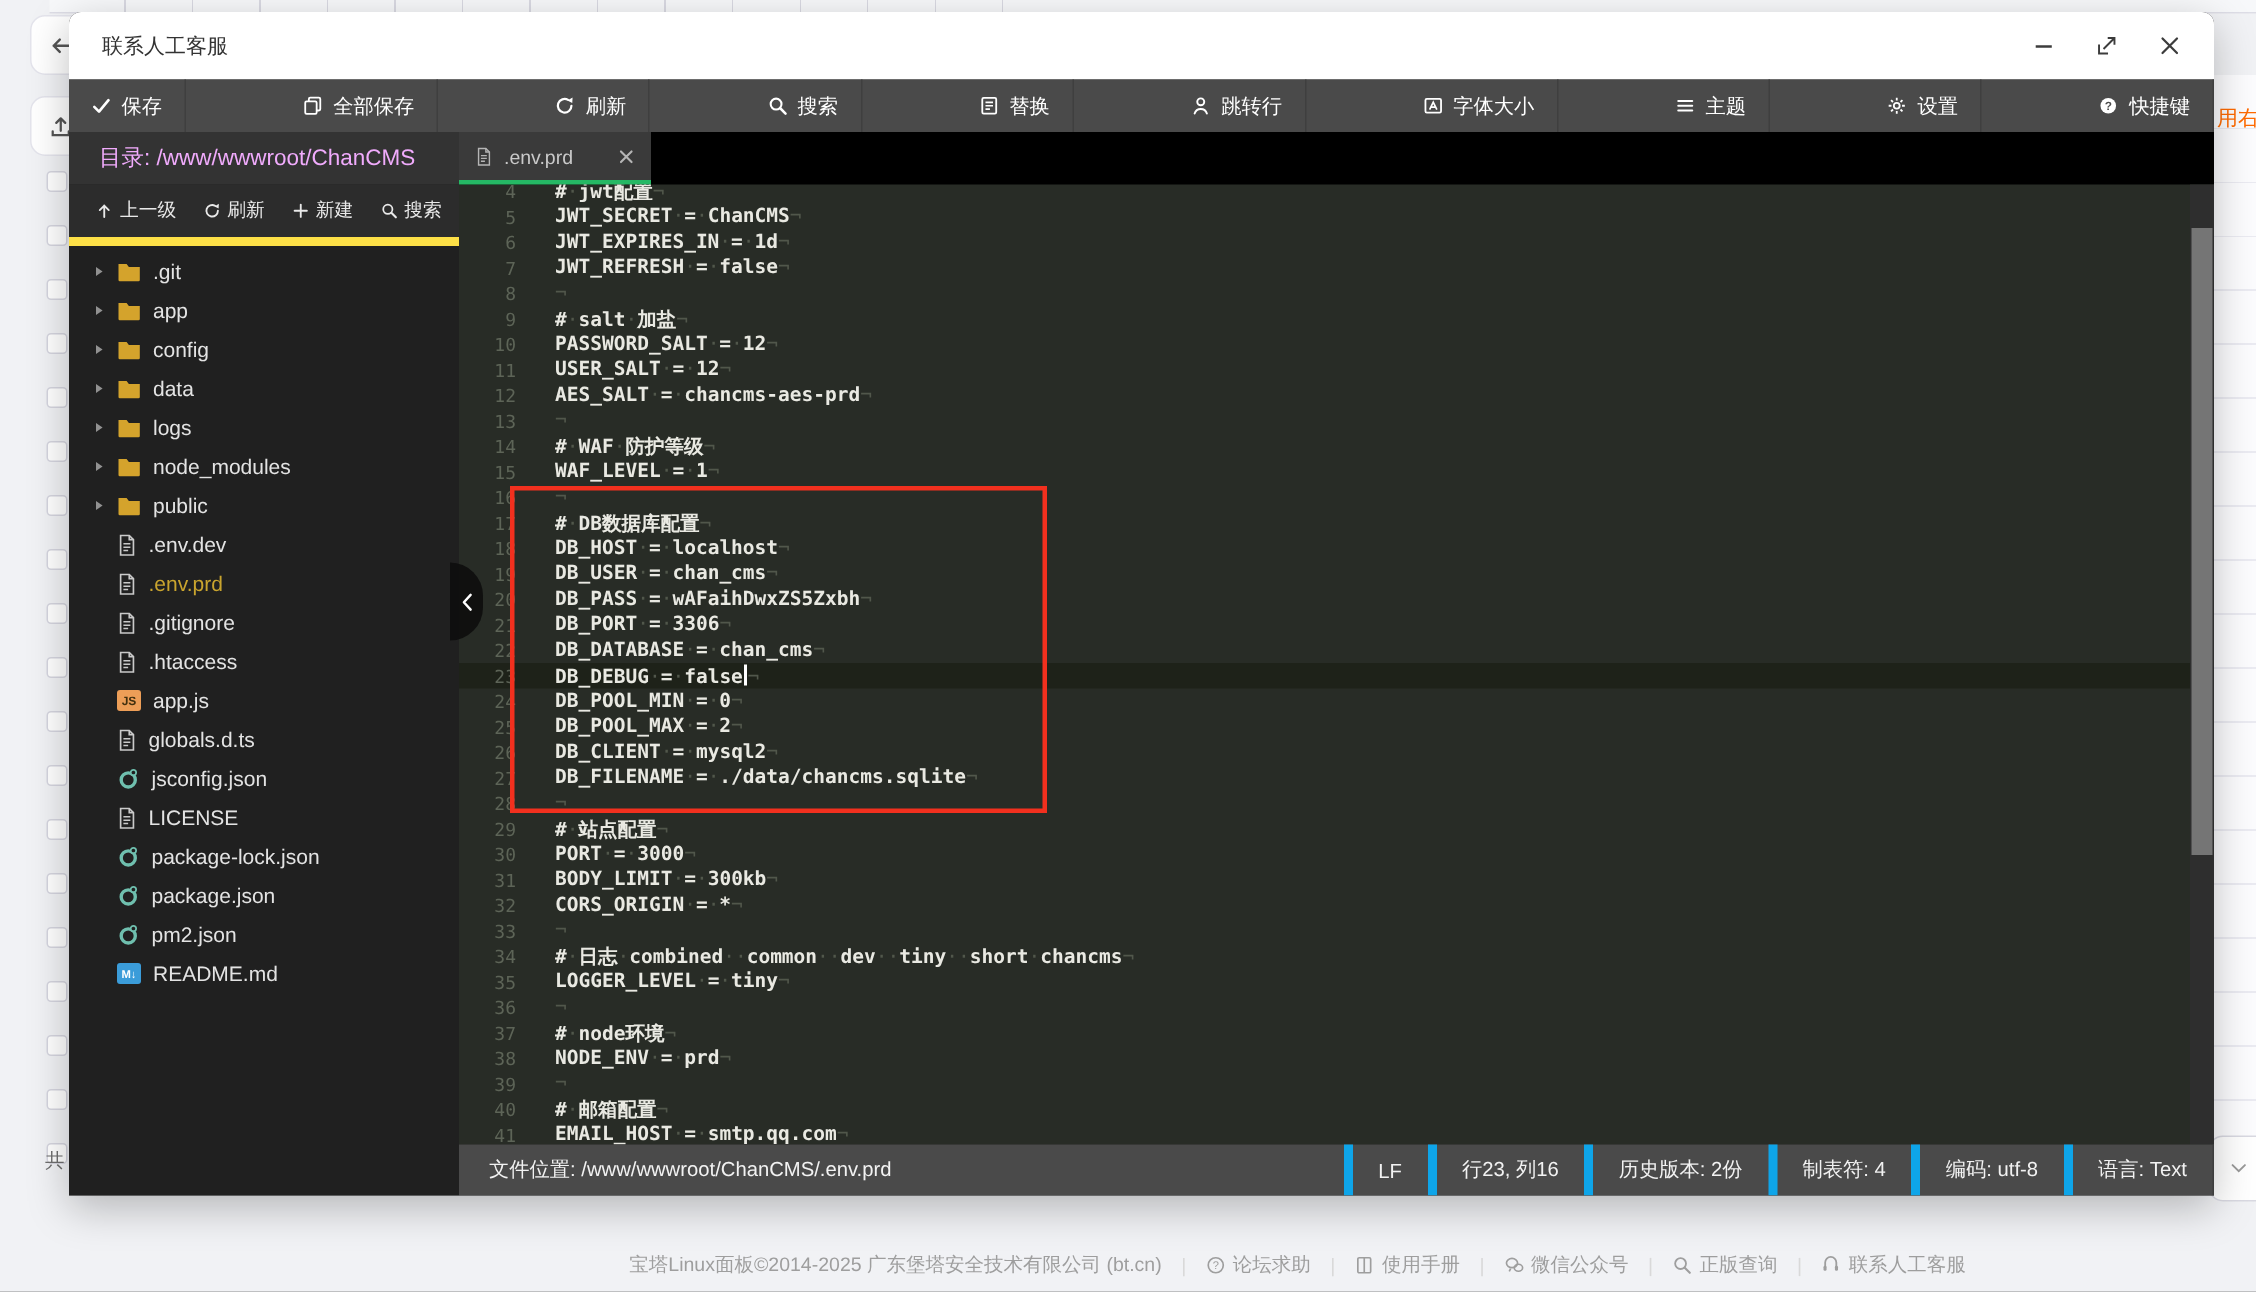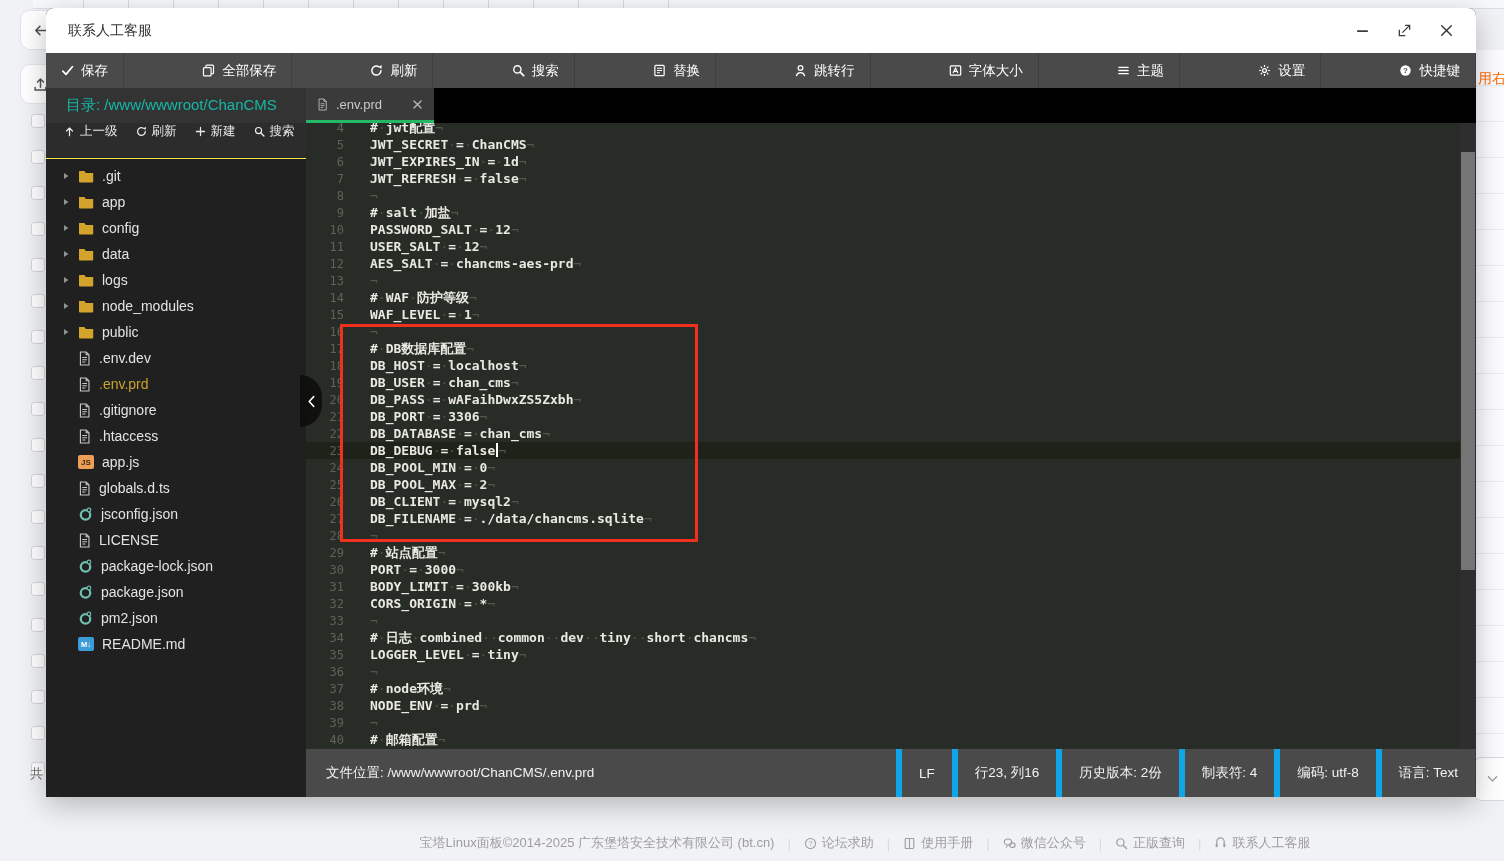--- a/index.html
+++ b/index.html
@@ -41,22 +41,22 @@
   #winbtns{margin-left:auto;display:flex;align-items:center;gap:27px;color:#3c3c3c;}
   .winbtn{cursor:pointer;display:flex;}
   .winbtn svg{width:15px;height:15px;}
 
   #toolbar{position:absolute;top:45px;left:0;right:0;height:35px;background:#4a4a4a;display:flex;justify-content:space-between;}
   .tbtn{display:flex;align-items:center;gap:7px;padding:0 15px;color:#fff;font-size:13.5px;
     border-right:1px solid #3f3f3f;cursor:pointer;white-space:nowrap;}
   .tbtn .icon svg{width:13px;height:13px;}
 
   #sidebar{position:absolute;left:0;top:80px;width:260px;bottom:0;background:#202020;}
-  #dirheader{height:35px;background:#333;color:#14b8a6;font-size:15px;display:flex;align-items:center;padding:0 20px;white-space:nowrap;}
-  #sideactions{height:35px;background:#2c2c2c;display:flex;align-items:flex-start;padding:0 10px;gap:2px;border-bottom:1px solid #fde047;}
+  #dirheader{height:35px;background:#333;color:#f0abfc;font-size:15px;display:flex;align-items:center;padding:0 20px;white-space:nowrap;}
+  #sideactions{height:35px;background:#2c2c2c;display:flex;align-items:center;padding:0 10px;gap:2px;border-bottom:6px solid #fde047;}
   .sbtn{display:flex;align-items:center;gap:5px;color:#e9e9e9;font-size:12.5px;padding:0 8px;cursor:pointer;white-space:nowrap;}
   .sbtn .icon svg{width:11px;height:11px;}
   #tree{padding-top:4px;overflow:hidden;}
   .trow{height:26px;display:flex;align-items:center;padding-left:16px;color:#e3e3e3;font-size:14px;gap:8px;cursor:pointer;white-space:nowrap;}
   .trow .chev{color:#919191;}
   .trow .chev svg{width:8px;height:8px;}
   .trow .foldic svg{width:16px;height:14px;}
   .trow.file{padding-left:32px;}
   .trow .fic{color:#c9c9c9;}
   .trow .fic svg{width:13px;height:15px;}
@@ -87,21 +87,21 @@
   .cursor{display:inline-block;width:2px;height:14px;background:#fff;vertical-align:-2px;margin-left:1px;}
   #red-box{position:absolute;left:34px;width:358px;border:3px solid #f2301e;box-sizing:border-box;pointer-events:none;}
 
   #collapse{position:absolute;left:-6px;top:287px;width:22px;height:52px;background:rgba(12,12,12,.88);
     border-radius:0 26px 26px 0;display:flex;align-items:center;justify-content:center;cursor:pointer;}
   #collapse svg{width:9px;height:13px;}
 
   #scrolltrack{position:absolute;right:0;top:35px;width:16px;bottom:0;background:#2e2e2e;cursor:pointer;}
   #scrollthumb{position:absolute;left:1px;right:1px;top:29px;height:418px;background:#757575;}
 
-  #statusbar{position:absolute;left:260px;bottom:0;right:0;height:48px;background:#4a4a4a;display:flex;
+  #statusbar{position:absolute;left:260px;bottom:0;right:0;height:34px;background:#4a4a4a;display:flex;
     align-items:center;color:#f2f2f2;font-size:13.5px;}
   #filepos{padding-left:20px;white-space:nowrap;}
   #statusitems{margin-left:auto;display:flex;height:100%;}
   .sitem{display:flex;align-items:center;padding:0 17px;border-left:6px solid #0ea5e9;cursor:pointer;white-space:nowrap;}
   .sitem:last-child{border-right:1px solid #3d3d3d;}
 </style>
 </head>
 <body>
 
 <div id="page">

